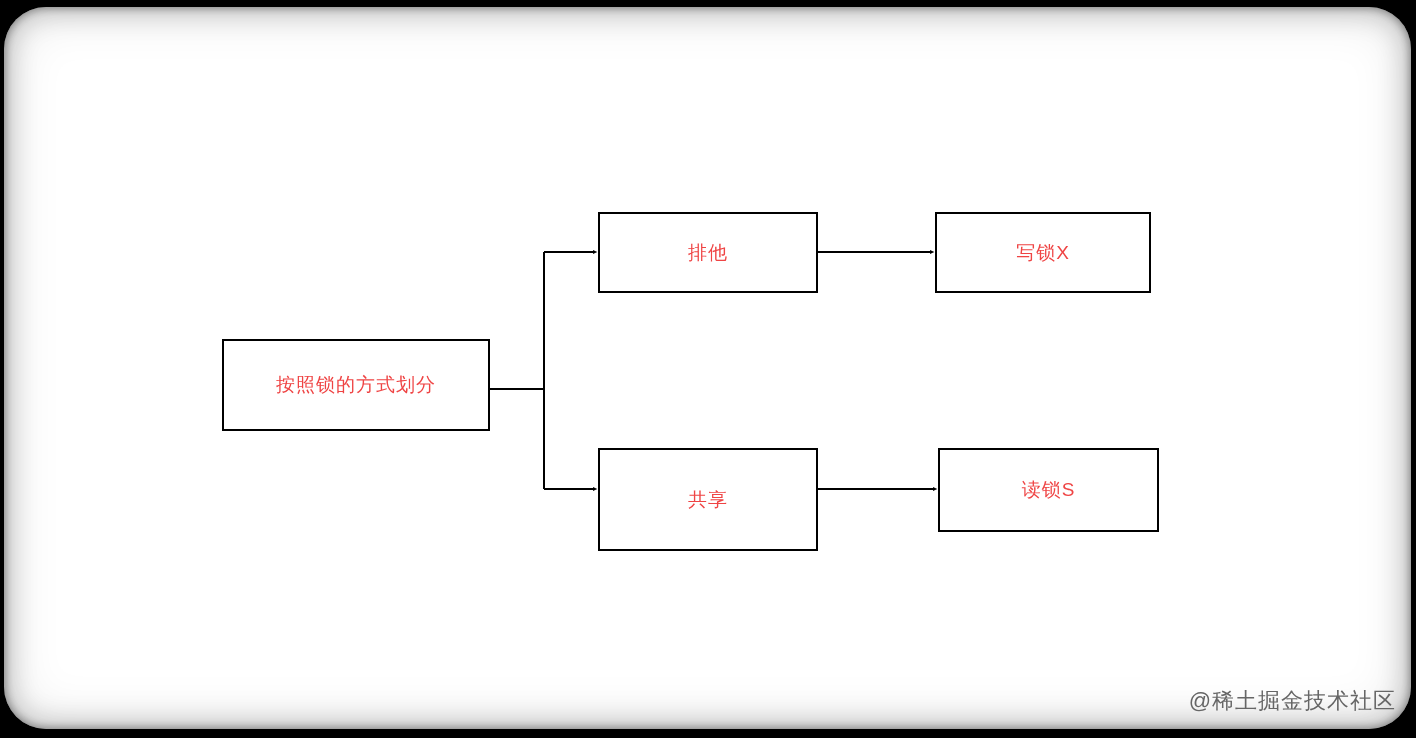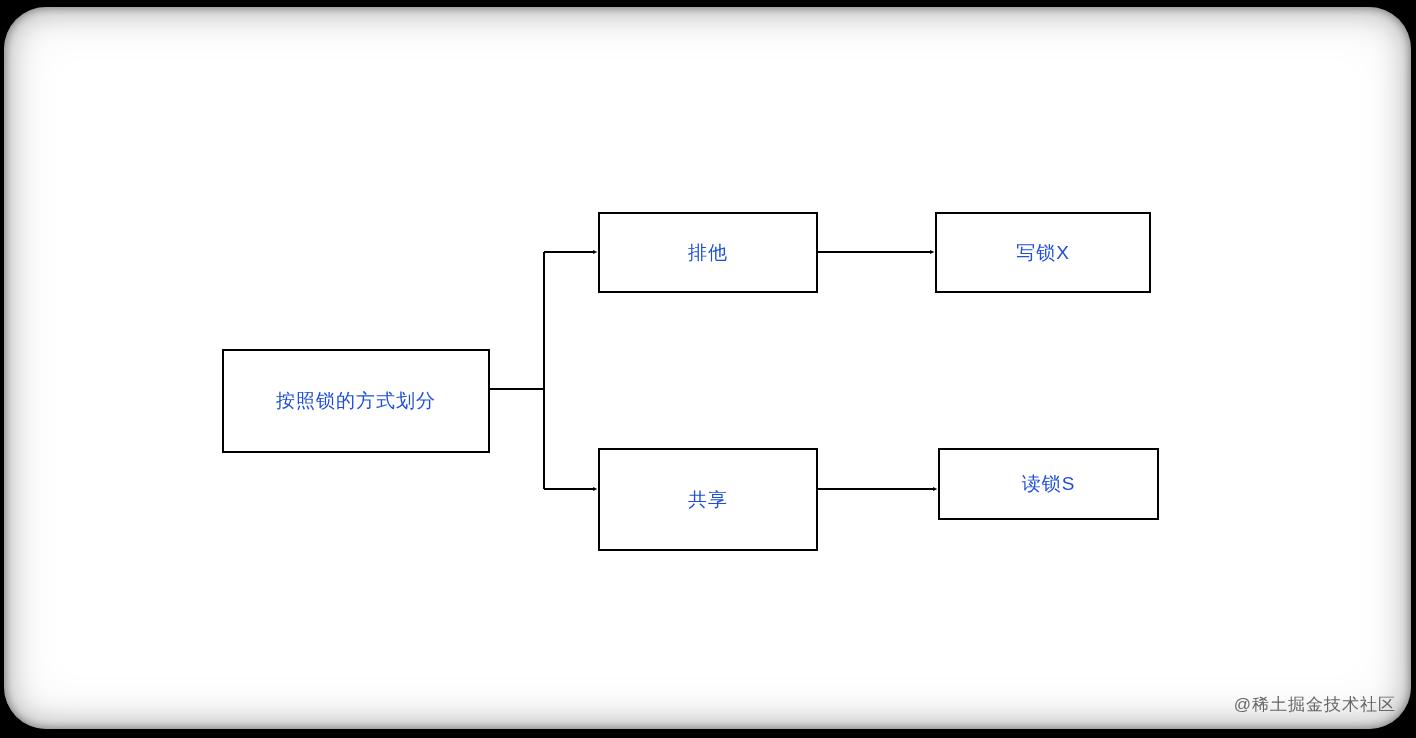--- a/index.html
+++ b/index.html
@@ -32,31 +32,31 @@
   }
   .node {
     position: absolute;
     background: #ffffff;
     border: 2px solid #000000;
     display: flex;
     align-items: center;
     justify-content: center;
     font-size: 19px;
     letter-spacing: 1px;
-    color: #1d4ed8;
+    color: #ef4444;
   }
-  .node-root     { left: 222px; top: 349px; width: 268px; height: 104px; }
+  .node-root     { left: 222px; top: 339px; width: 268px; height: 92px; }
   .node-exclusive{ left: 598px; top: 212px; width: 220px; height: 81px; }
   .node-write    { left: 935px; top: 212px; width: 216px; height: 81px; }
   .node-shared   { left: 598px; top: 448px; width: 220px; height: 103px; }
-  .node-read     { left: 938px; top: 448px; width: 221px; height: 72px; }
+  .node-read     { left: 938px; top: 448px; width: 221px; height: 84px; }
   .watermark {
     position: absolute;
     right: 20px; bottom: 22px;
-    font-size: 17px;
+    font-size: 22px;
     color: #666666;
     letter-spacing: 1px;
   }
 </style>
 </head>
 <body>
 
 <div class="canvas-card"></div>
 
 <div class="diagram-layer">

